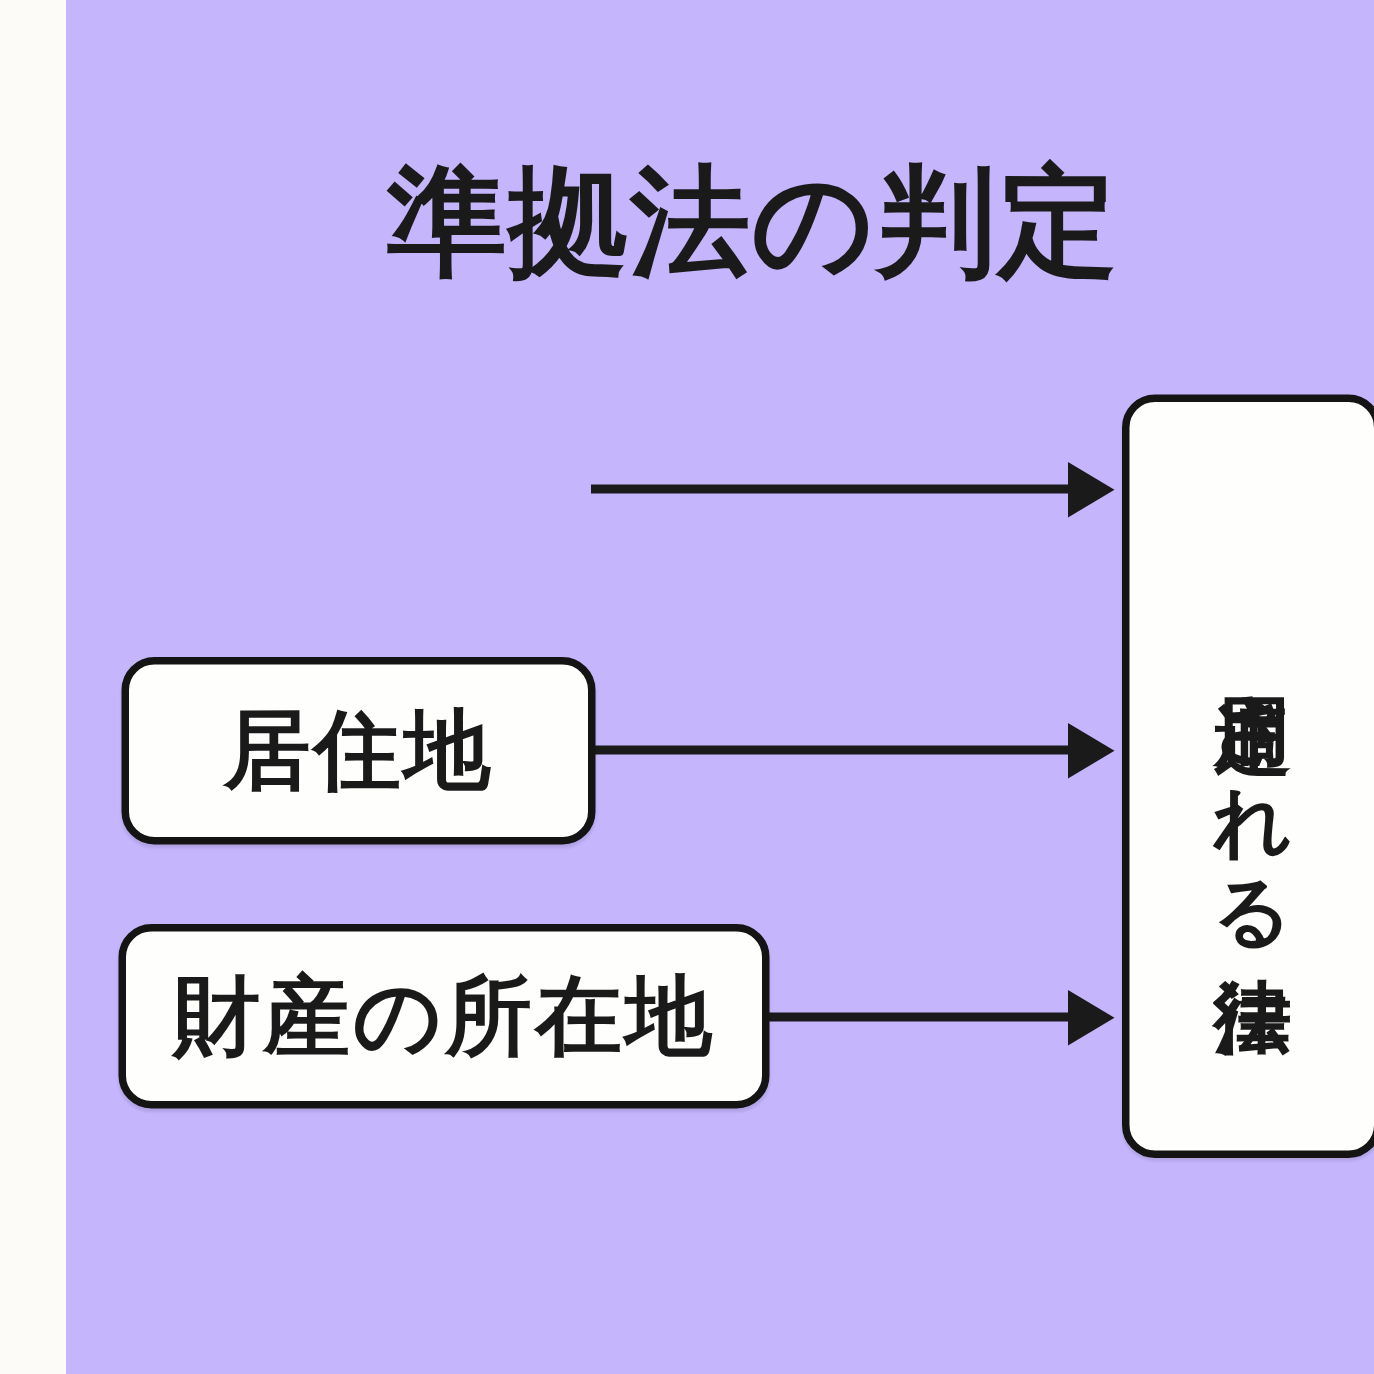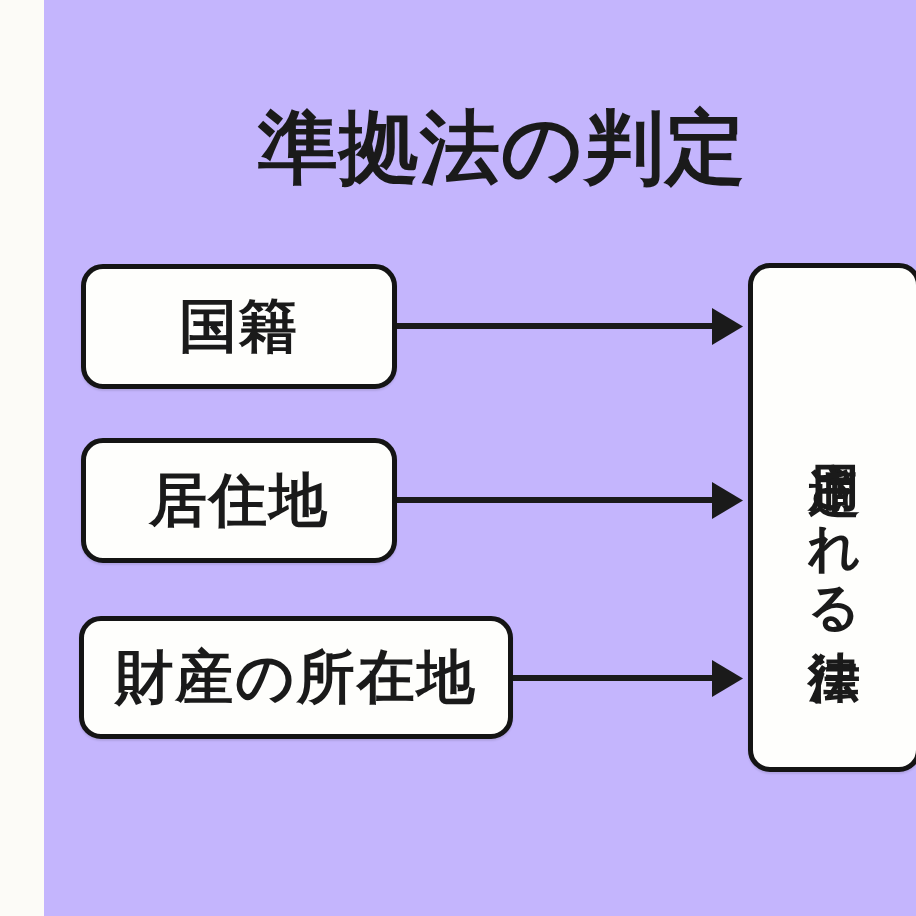--- a/index.html
+++ b/index.html
@@ -87,23 +87,20 @@
     <g>
       <line x1="350" y1="500" x2="672" y2="500" stroke="#1a1a1a" stroke-width="6"></line>
       <polygon points="668,482 668,519 699,500.5" fill="#1a1a1a"></polygon>
     </g>
     <g>
       <line x1="466" y1="678" x2="672" y2="678" stroke="#1a1a1a" stroke-width="6"></line>
       <polygon points="668,660 668,697 699,678.5" fill="#1a1a1a"></polygon>
     </g>
   </svg>
 
-  <div class="box box-source-1">
-    <span class="label">国籍</span>
-  </div>
 
   <div class="box box-source-3">
     <span class="label">財産の所在地</span>
   </div>
 
   <div class="box box-source-2">
     <span class="label">居住地</span>
   </div>
 
   <div class="box box-target">

